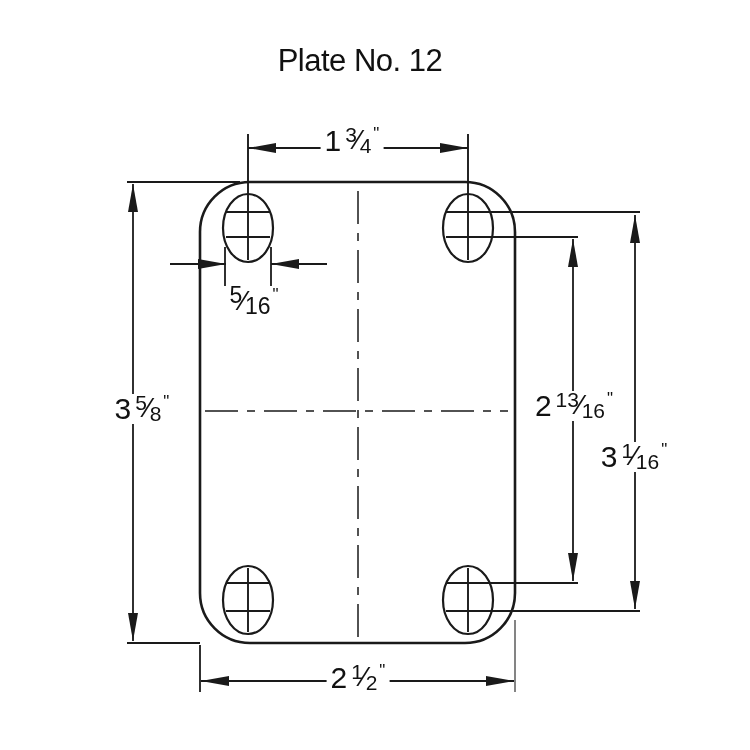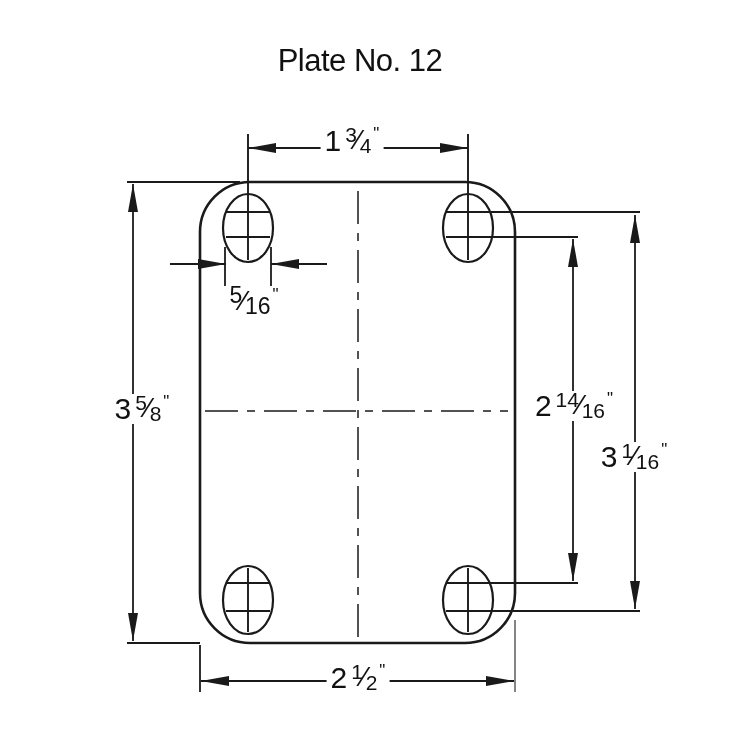--- a/index.html
+++ b/index.html
@@ -121,21 +121,21 @@
 
   <div class="dim-label small" style="left:254px; top:303px">
     <span class="num">5</span>
       <span class="slash">⁄</span>
       <span class="den">16</span>
       <span class="unit">"</span>
   </div>
 
   <div class="dim-label" style="left:574px; top:406px">
     <span class="whole">2</span>
-      <span class="num">14</span>
+      <span class="num">13</span>
       <span class="slash">⁄</span>
       <span class="den">16</span>
       <span class="unit">"</span>
   </div>
 
   <div class="dim-label" style="left:634px; top:457px">
     <span class="whole">3</span>
       <span class="num">1</span>
       <span class="slash">⁄</span>
       <span class="den">16</span>

